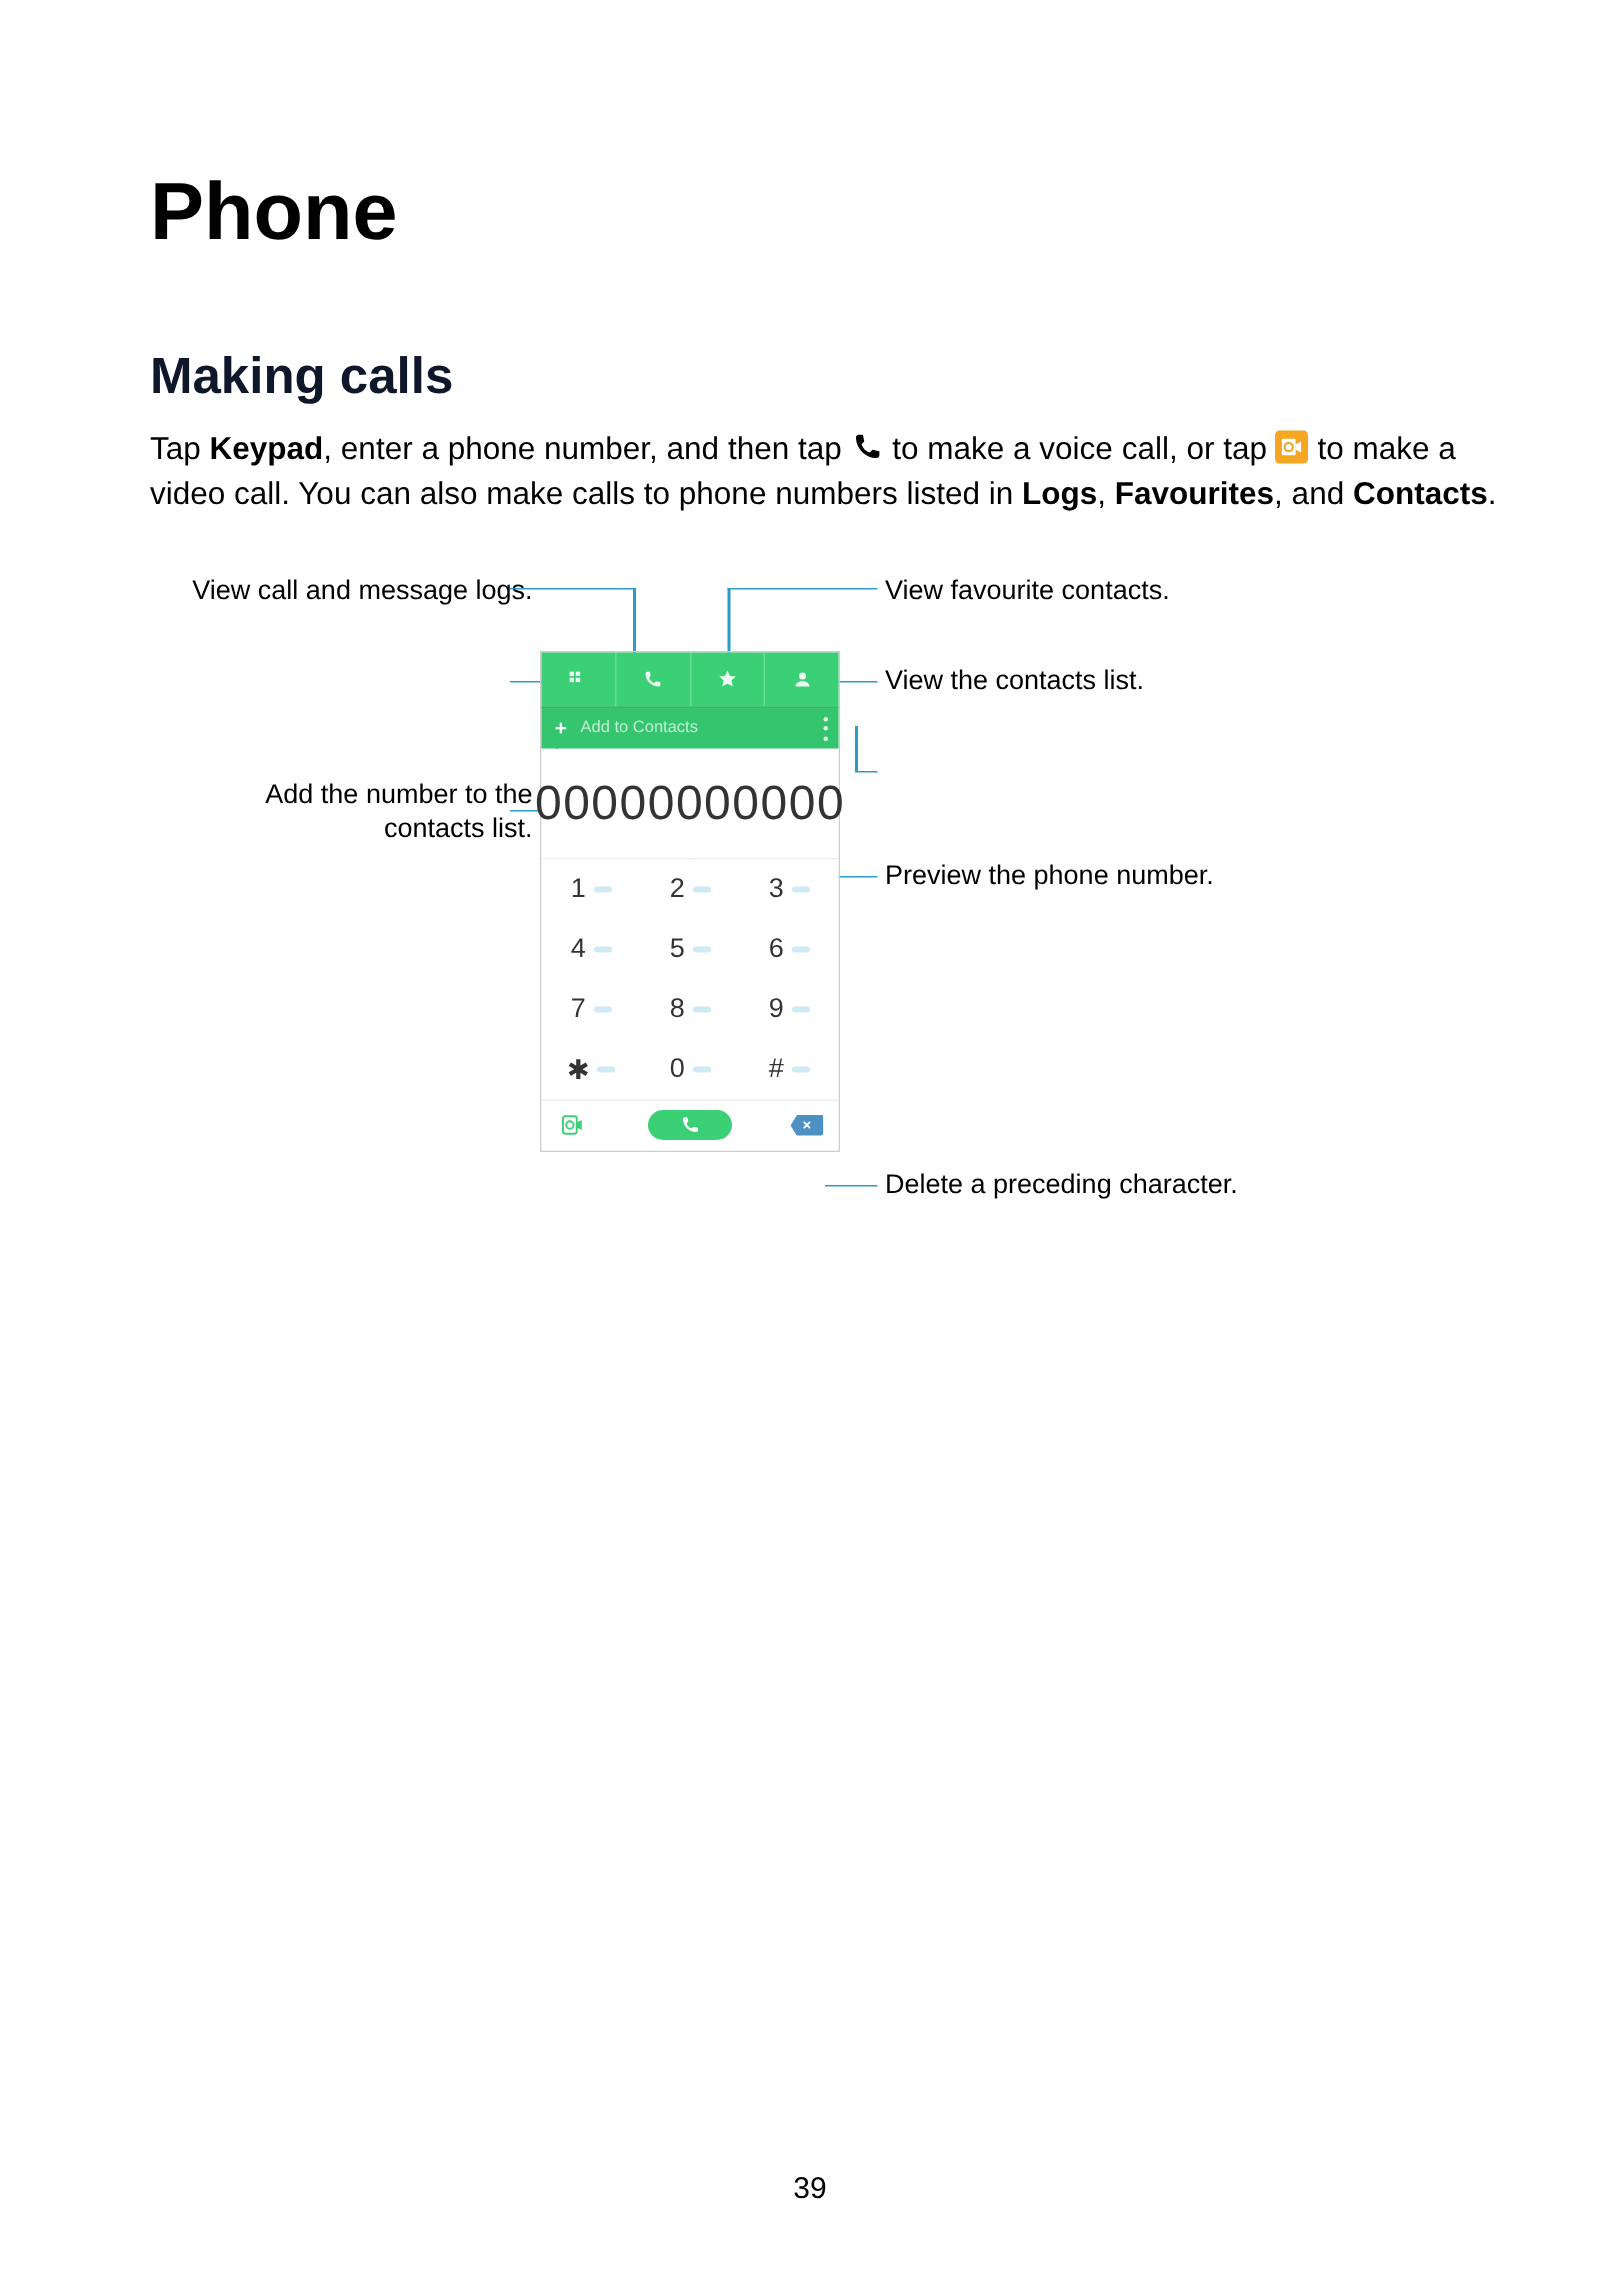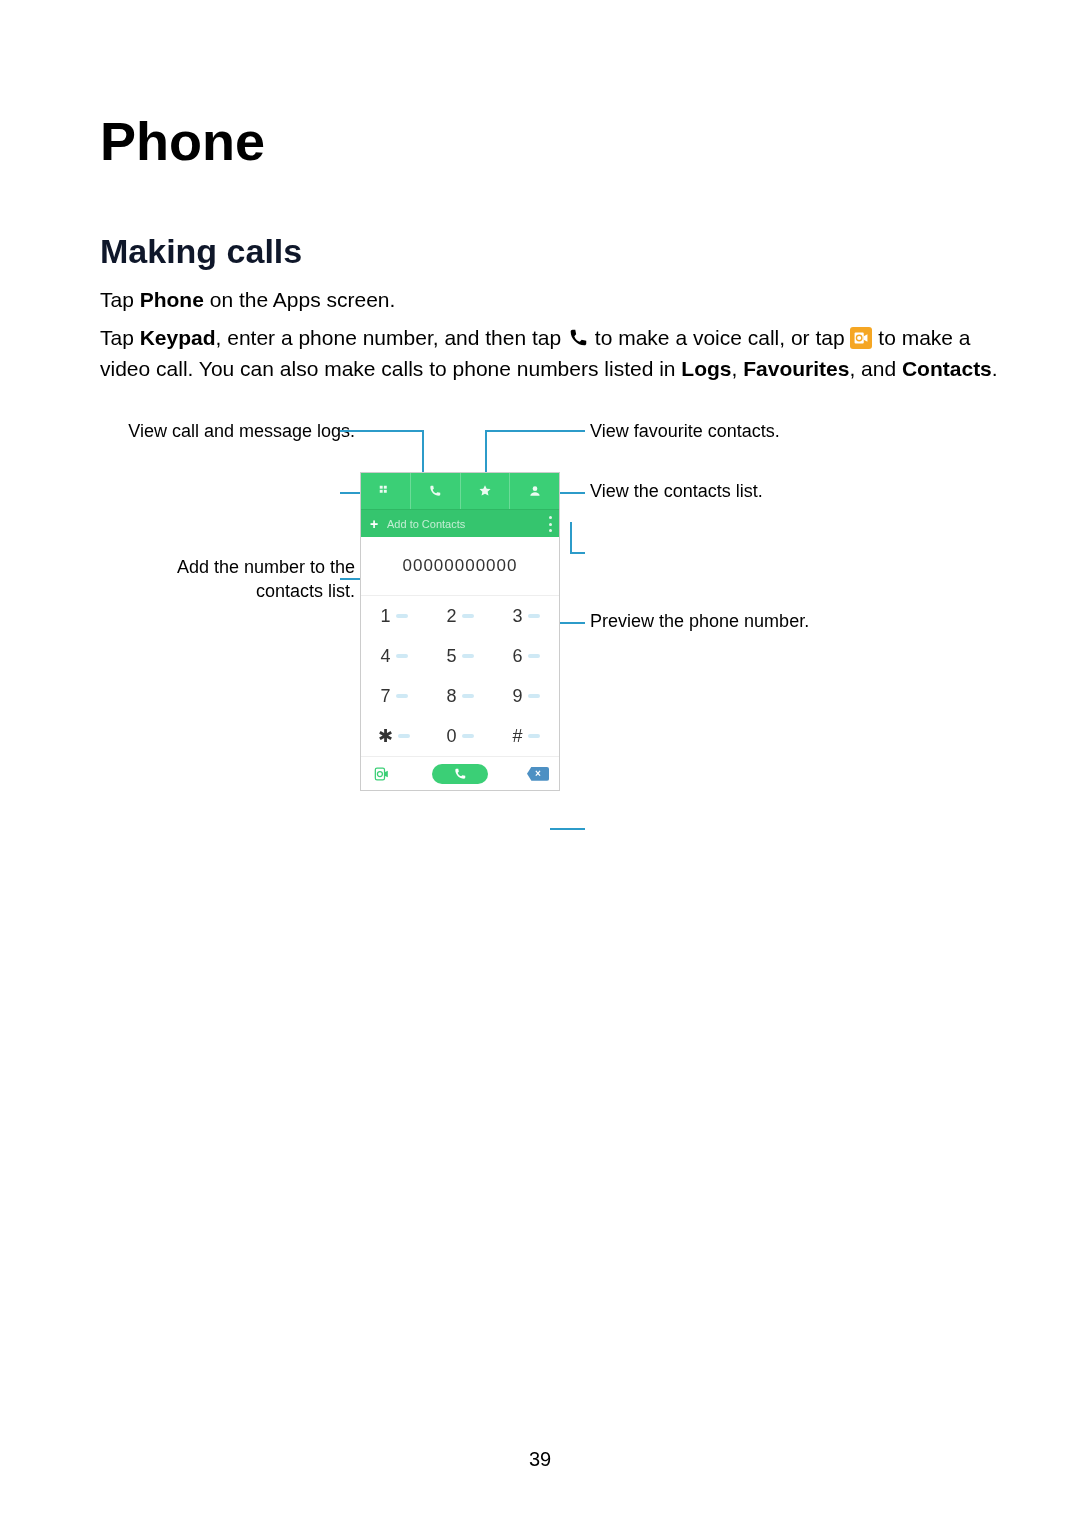--- a/index.html
+++ b/index.html
@@ -105,26 +105,26 @@
     top: 4px;
     width: 4px; height: 20px;
     display: flex; flex-direction: column; justify-content: space-around;
   }
   .addrow .more span {
     width: 3px; height: 3px; border-radius: 50%; background: rgba(255,255,255,0.85);
   }
 
   
   .numdisplay {
-    height: 59px;
+    height: 74px;
     background: #fff;
     display: flex;
     align-items: center;
     justify-content: center;
-    font-size: 17px;
+    font-size: 32px;
     letter-spacing: 1px;
     color: #333;
     border-bottom: 1px solid #eee;
   }
 
   
   .keypad {
     display: grid;
     grid-template-columns: repeat(3,1fr);
     background: #fff;
@@ -211,23 +211,20 @@
     color: #000;
   }
 </style>
 </head>
 <body>
 
 <div class="page">
   <h1 class="title">Phone</h1>
   <h2 class="section">Making calls</h2>
 
-  <p class="body">
-    <span>Tap </span><span class="bold">Phone</span><span> on the Apps screen.</span>
-  </p>
 
   <p class="body">
     <span>Tap </span><span class="bold">Keypad</span><span>, enter a phone number, and then tap </span>
     <span class="inline-icon">
       <svg viewBox="0 0 24 24" width="22" height="22">
           <path d="M6 3c-1 0-2 .8-2 2 0 8 7 15 15 15 1.2 0 2-1 2-2v-3l-5-1-2 2c-3-1-5-3-6-6l2-2-1-5H6z" fill="#000"></path>
         </svg>
     </span>
     <span> to make a voice call, or tap </span>
     <span class="inline-icon orange">
@@ -241,20 +238,21 @@
   </p>
 
   <div class="diagram-wrap">
 
     <div class="callout left" style="top:0px;">View call and message logs.</div>
     <div class="callout left" style="top:136px;">Add the number to the contacts list.</div>
 
     <div class="callout right" style="top:0px;">View favourite contacts.</div>
     <div class="callout right" style="top:60px;">View the contacts list.</div>
     <div class="callout right" style="top:190px;">Preview the phone number.</div>
+    <div class="callout right" style="top:396px;">Delete a preceding character.</div>
 
     <div class="line h" style="left:240px;top:10px;width:82px;"></div>
     <div class="line v" style="left:322px;top:10px;height:52px;"></div>
 
     <div class="line h" style="left:240px;top:72px;width:40px;"></div>
 
     <div class="line h" style="left:240px;top:158px;width:30px;"></div>
     <div class="line v" style="left:270px;top:102px;height:57px;"></div>
 
     <div class="line v" style="left:385px;top:10px;height:52px;"></div>

